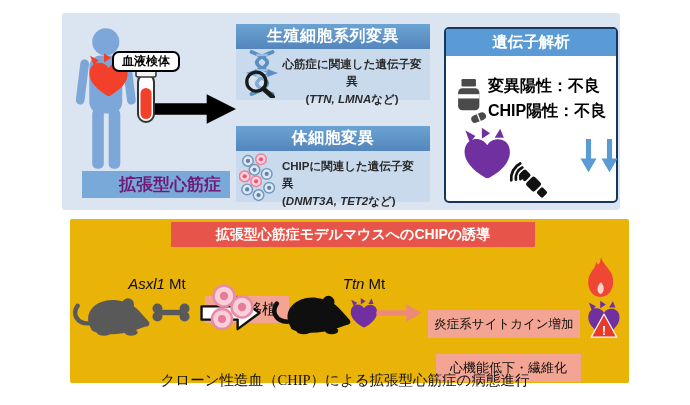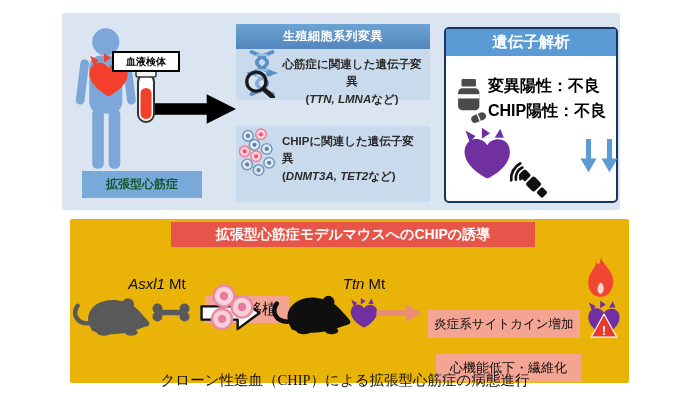--- a/index.html
+++ b/index.html
@@ -5,31 +5,31 @@
   html,body{margin:0;padding:0;background:#fff;}
   .canvas{
     position:relative;width:690px;height:405px;background:#ffffff;overflow:hidden;
     font-family:"Liberation Sans","DejaVu Sans",sans-serif;color:#111;
   }
   .abs{position:absolute;}
   
   .top-panel{left:62px;top:13px;width:558px;height:197px;background:#dbe5f1;border-radius:3px;}
   .white-tag{background:#ffffff;border:2px solid #000;display:flex;align-items:center;justify-content:center;
     font-weight:bold;color:#000;z-index:6;box-sizing:border-box;white-space:nowrap;}
-  .tag-blood{left:50px;top:38px;width:68px;height:21px;font-size:10px;}
+  .tag-blood{left:50px;top:38px;width:68px;height:21px;font-size:12px;border-radius:7px;}
   .tag-gene{left:60px;top:112px;width:92px;height:26px;font-size:15px;}
-  .tag-disease{left:20px;top:158px;width:120px;height:27px;background:#79a9d8;color:#14532d;
-    display:flex;align-items:center;justify-content:center;font-weight:bold;font-size:12px;z-index:6;}
+  .tag-disease{left:20px;top:158px;width:120px;height:27px;background:#79a9d8;color:#701a75;
+    display:flex;align-items:center;justify-content:center;font-weight:bold;font-size:17px;z-index:6;padding-left:28px;}
   .svg-person{left:6px;top:13px;z-index:1;}
   .svg-tube{left:71px;top:57px;z-index:5;}
   .svg-blackarrow{left:90px;top:81px;z-index:4;}
   
   .info-box{width:194px;background:#c9daed;border-radius:2px;z-index:2;}
   .info-box .hd{height:25px;background:linear-gradient(#6ba3d2,#5386bd);color:#fff;font-weight:bold;
-    font-size:12px;display:flex;align-items:center;justify-content:center;letter-spacing:.5px;}
+    font-size:16px;display:flex;align-items:center;justify-content:center;letter-spacing:.5px;}
   .box-germline{left:174px;top:11px;height:76px;}
   .box-somatic{left:174px;top:113px;height:76px;}
   .info-body{position:relative;height:51px;}
   .desc{font-size:11.5px;font-weight:600;color:#2a2a2a;line-height:1.5;padding-top:7px;}
   .desc-center{text-align:center;padding-left:42px;padding-right:4px;}
   .desc-left{text-align:left;padding-left:46px;padding-right:16px;}
   .gene-it{font-style:italic;}
   .svg-dna{position:absolute;left:6px;top:1px;}
   .svg-cells{position:absolute;left:3px;top:2px;}
   
@@ -138,20 +138,21 @@
           <line x1="22.5" y1="40.5" x2="32" y2="49" stroke="#1a1a1a" stroke-width="5" stroke-linecap="round"></line>
         </svg>
         <div class="desc desc-center">
           <span>心筋症に関連した遺伝子変異</span><br>
           <span>(</span><span class="gene-it">TTN, LMNA</span><span>など)</span>
         </div>
       </div>
     </div>
 
     <div class="abs info-box box-somatic">
+      <div class="hd">体細胞変異</div>
       <div class="info-body">
         <svg class="svg-cells" width="44" height="50" viewBox="0 0 54 60">
           <g>
             <circle cx="11" cy="9" r="6.5" fill="#dce9f5" stroke="#7396bd" stroke-width="1.8"></circle>
               <circle cx="11" cy="9" r="2.6" fill="#64819f"></circle>
             <circle cx="27" cy="7" r="6.5" fill="#fad2dc" stroke="#ec7f9b" stroke-width="1.8"></circle>
               <circle cx="27" cy="7" r="2.6" fill="#e25c74"></circle>
             <circle cx="19" cy="20" r="6.5" fill="#dce9f5" stroke="#7396bd" stroke-width="1.8"></circle>
               <circle cx="19" cy="20" r="2.6" fill="#64819f"></circle>
             <circle cx="34" cy="25" r="6.5" fill="#dce9f5" stroke="#7396bd" stroke-width="1.8"></circle>

